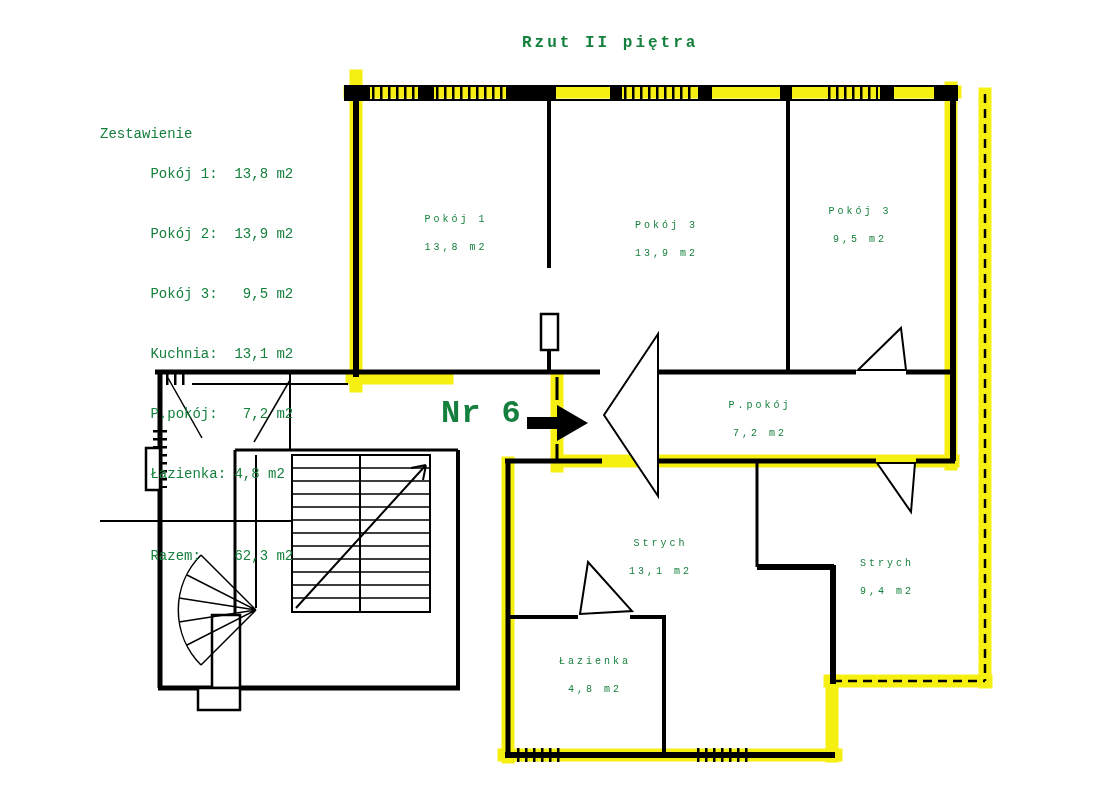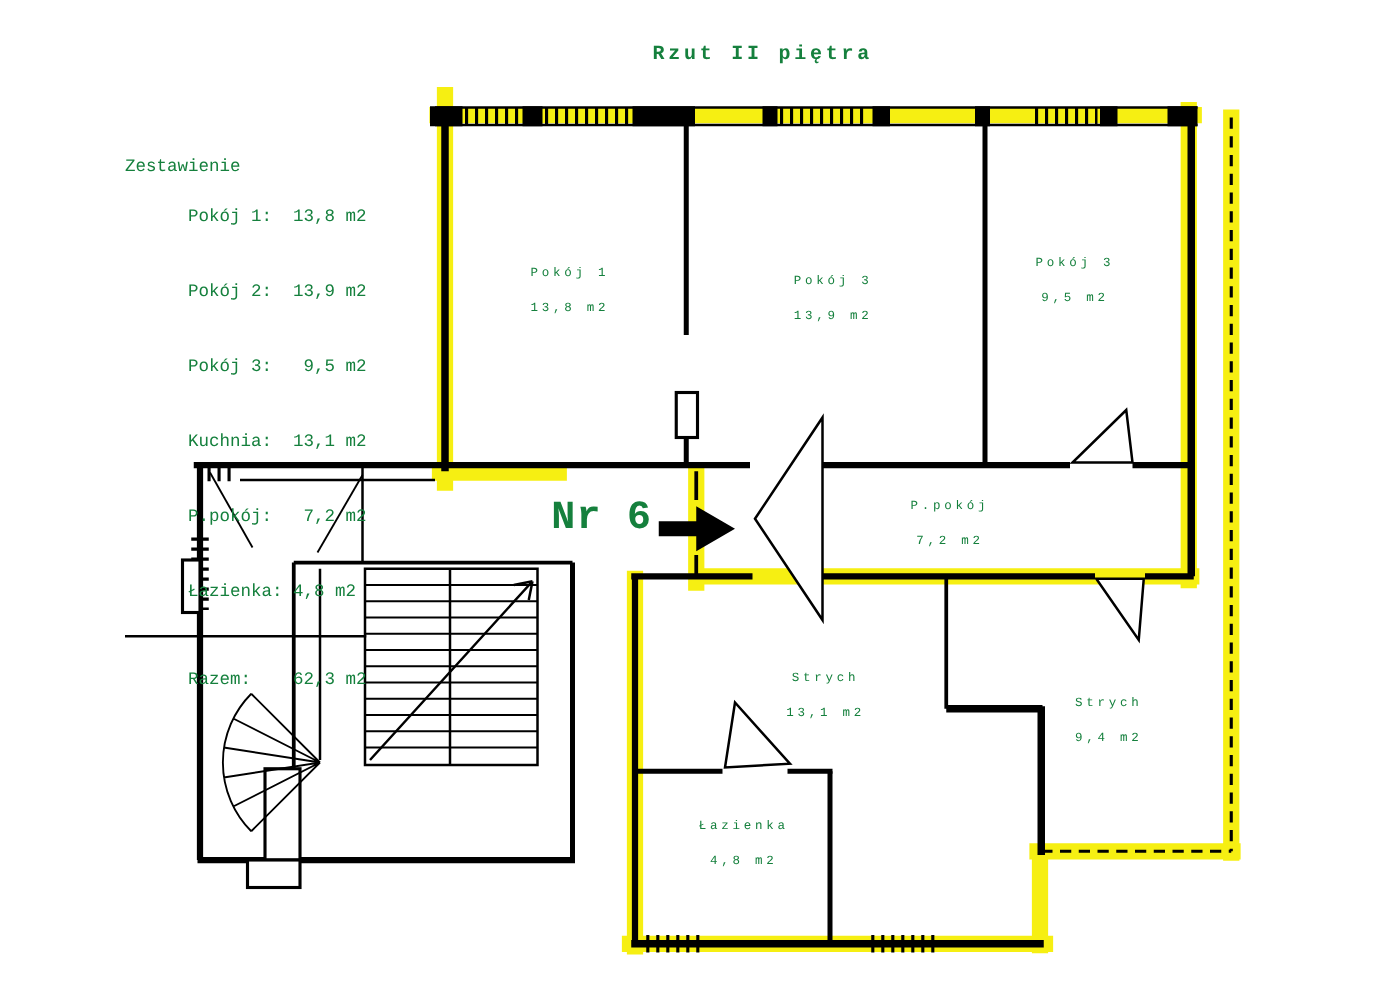--- a/index.html
+++ b/index.html
@@ -23,21 +23,21 @@
   .pier{fill:var(--wall);stroke:none;}
   .whitebox{fill:#ffffff;stroke:var(--wall);stroke-width:2.5;}
   
   .title{
     position:absolute;left:522px;top:34px;font-size:16px;font-weight:bold;
     letter-spacing:3px;white-space:nowrap;
   }
   .legend{position:absolute;left:100px;top:124px;font-size:14px;font-weight:normal;line-height:20px;width:max-content;}
   .lg-h{white-space:pre;}
   .lg-row{white-space:pre;}
-  .lg-row.underline{border-bottom:2px solid #000;padding-bottom:4px;}
+  .lg-row.underline{border-bottom:2px solid #000;padding-bottom:16px;}
   .lg-row.total{margin-top:4px;}
   .lg-l{display:inline-block;width:10ch;white-space:pre;}
   .lg-v{white-space:pre;}
   .room-label{
     position:absolute;text-align:center;font-size:10px;letter-spacing:3px;
     line-height:28px;white-space:nowrap;
   }
   .unit-no{
     position:absolute;left:441px;top:395px;font-size:32px;font-weight:900;
     letter-spacing:1px;white-space:nowrap;

